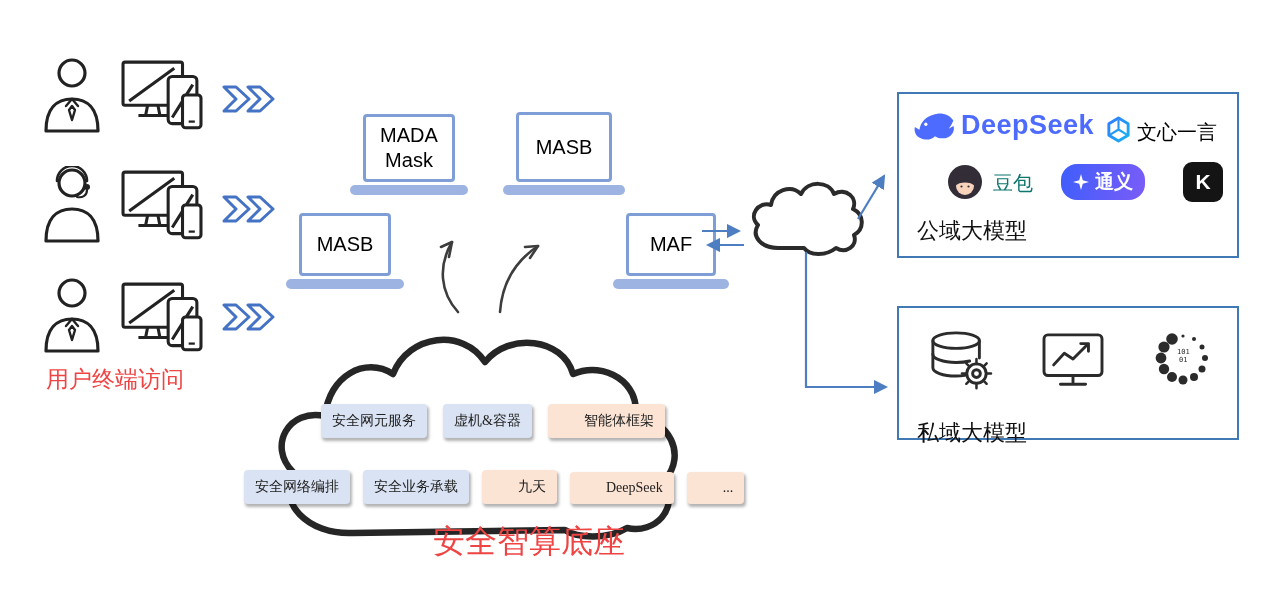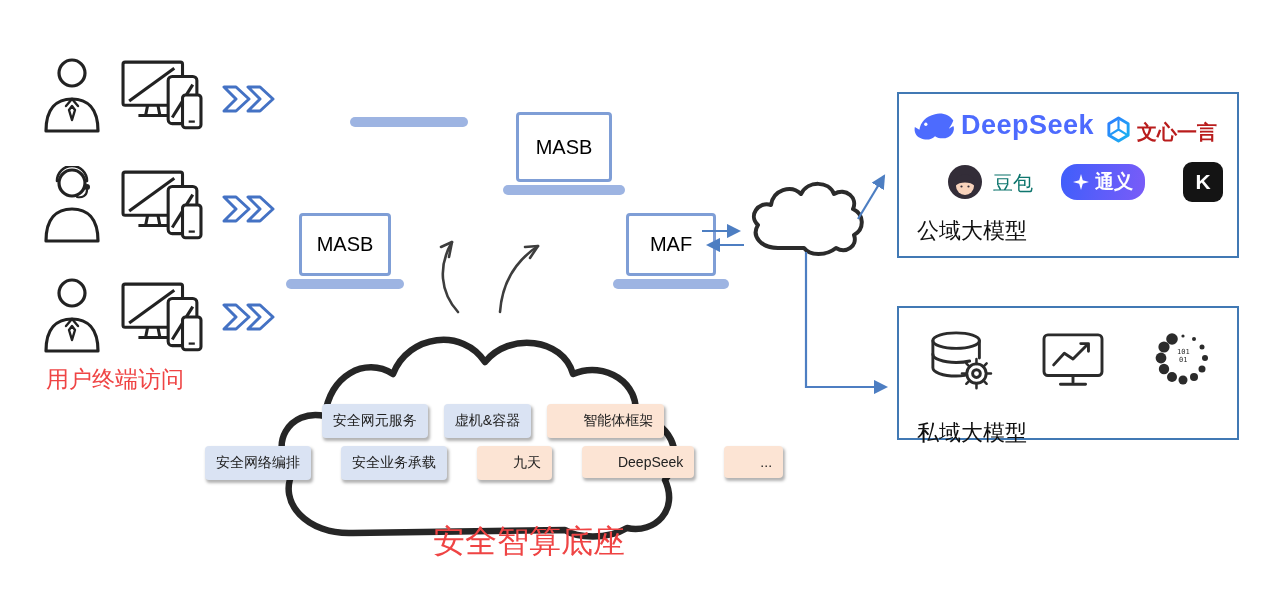--- a/index.html
+++ b/index.html
@@ -13,36 +13,36 @@
   
   .laptop{position:absolute;text-align:center;}
   .laptop .screen{
     border:3px solid #7f9ed6;border-radius:4px;background:#fff;
     display:flex;align-items:center;justify-content:center;
     font-size:20px;color:#000;white-space:pre-line;line-height:1.25;margin:0 13px;
   }
   .laptop .base{height:10px;background:#9db4e2;border-radius:6px;margin-top:3px;}
 
   
-  .chip-row{position:absolute;display:flex;justify-content:center;align-items:flex-start;}
+  .chip-row{position:absolute;display:flex;justify-content:center;align-items:flex-end;font-family:Liberation Serif, serif;}
   .chip{
     padding:8px 11px;border-radius:4px;font-size:14px;color:#222;white-space:nowrap;
     box-shadow:1.5px 2.5px 3px rgba(0,0,0,.3);
   }
   .chip.blue{background:#dae3f3;}
   .chip.orange{background:#fce4d4;padding-left:36px;}
 
   .diagram-label{position:absolute;font-size:23px;color:#ef4444;}
 
   
   .model-box{position:absolute;width:342px;border:2px solid #4179b4;background:#fff;box-sizing:border-box;}
   .box-title{position:absolute;font-size:22px;color:#111;}
 
   .ds-text{position:absolute;font-size:27px;font-weight:bold;color:#4D6BFE;letter-spacing:.5px;}
-  .wenxin-text{position:absolute;font-size:20px;font-weight:700;color:#b91c1c;}
+  .wenxin-text{position:absolute;font-size:20px;font-weight:400;color:#000000;}
   .doubao-text{position:absolute;font-size:20px;color:#0f766e;}
   .tongyi-badge{
     position:absolute;width:84px;height:36px;border-radius:16px;
     background:linear-gradient(100deg,#3f5efb,#7a5cf8);
     display:flex;align-items:center;justify-content:center;gap:6px;
     color:#fff;font-size:19px;font-weight:bold;
   }
   .kimi-badge{
     position:absolute;width:40px;height:40px;border-radius:9px;background:#141414;
     display:flex;align-items:center;justify-content:center;
@@ -110,20 +110,22 @@
     <path d="M66,62 h6" stroke-width="2.2"></path>
   </svg>
   <svg class="abs" style="left:222px;top:302px" width="54" height="30" viewBox="0 0 54 30" fill="none" stroke="#4472c4" stroke-width="3" stroke-linejoin="round">
     <polygon points="2,3 14,3 27,15 14,27 2,27 14,15"></polygon>
     <polygon points="26,3 38,3 51,15 38,27 26,27 38,15"></polygon>
   </svg>
 
   <div class="diagram-label" style="left:46px;top:364px">用户终端访问</div>
 
   <div class="laptop" style="left:350px;top:114px;width:118px">
+    <div class="screen" style="height:62px">MADA
+Mask</div>
     <div class="base"></div>
   </div>
   <div class="laptop" style="left:503px;top:112px;width:122px">
     <div class="screen" style="height:64px">MASB</div>
     <div class="base"></div>
   </div>
   <div class="laptop" style="left:286px;top:213px;width:118px">
     <div class="screen" style="height:57px">MASB</div>
     <div class="base"></div>
   </div>
@@ -141,21 +143,21 @@
 
   <svg class="abs" style="left:245px;top:298px" width="475" height="248" viewBox="0 0 475 248">
     <path d="M108,235 C62,237 32,204 48,174 C22,148 44,110 80,118 C84,78 120,58 148,76 C164,36 218,30 240,64 C264,34 318,40 328,76 C360,62 396,86 390,118 C424,122 442,156 420,182 C434,212 410,236 382,230 C362,242 332,240 320,232 L108,235 Z" fill="#fff" stroke="#262626" stroke-width="6.5" stroke-linejoin="round" stroke-linecap="round"></path>
   </svg>
 
   <div class="chip-row" style="left:278px;top:404px;width:430px;gap:16px">
     <div class="chip blue">安全网元服务</div>
     <div class="chip blue">虚机&amp;容器</div>
     <div class="chip orange">智能体框架</div>
   </div>
-  <div class="chip-row" style="left:268px;top:446px;width:452px;gap:30px">
+  <div class="chip-row" style="left:268px;top:470px;width:452px;gap:13px">
     <div class="chip blue">安全网络编排</div>
     <div class="chip blue">安全业务承载</div>
     <div class="chip orange">九天</div>
     <div class="chip orange">DeepSeek</div>
     <div class="chip orange">...</div>
   </div>
 
   <div class="diagram-label" style="left:433px;top:520px;font-size:32px">安全智算底座</div>
 
   <svg class="abs" style="left:746px;top:176px" width="122" height="88" viewBox="0 0 122 88">

